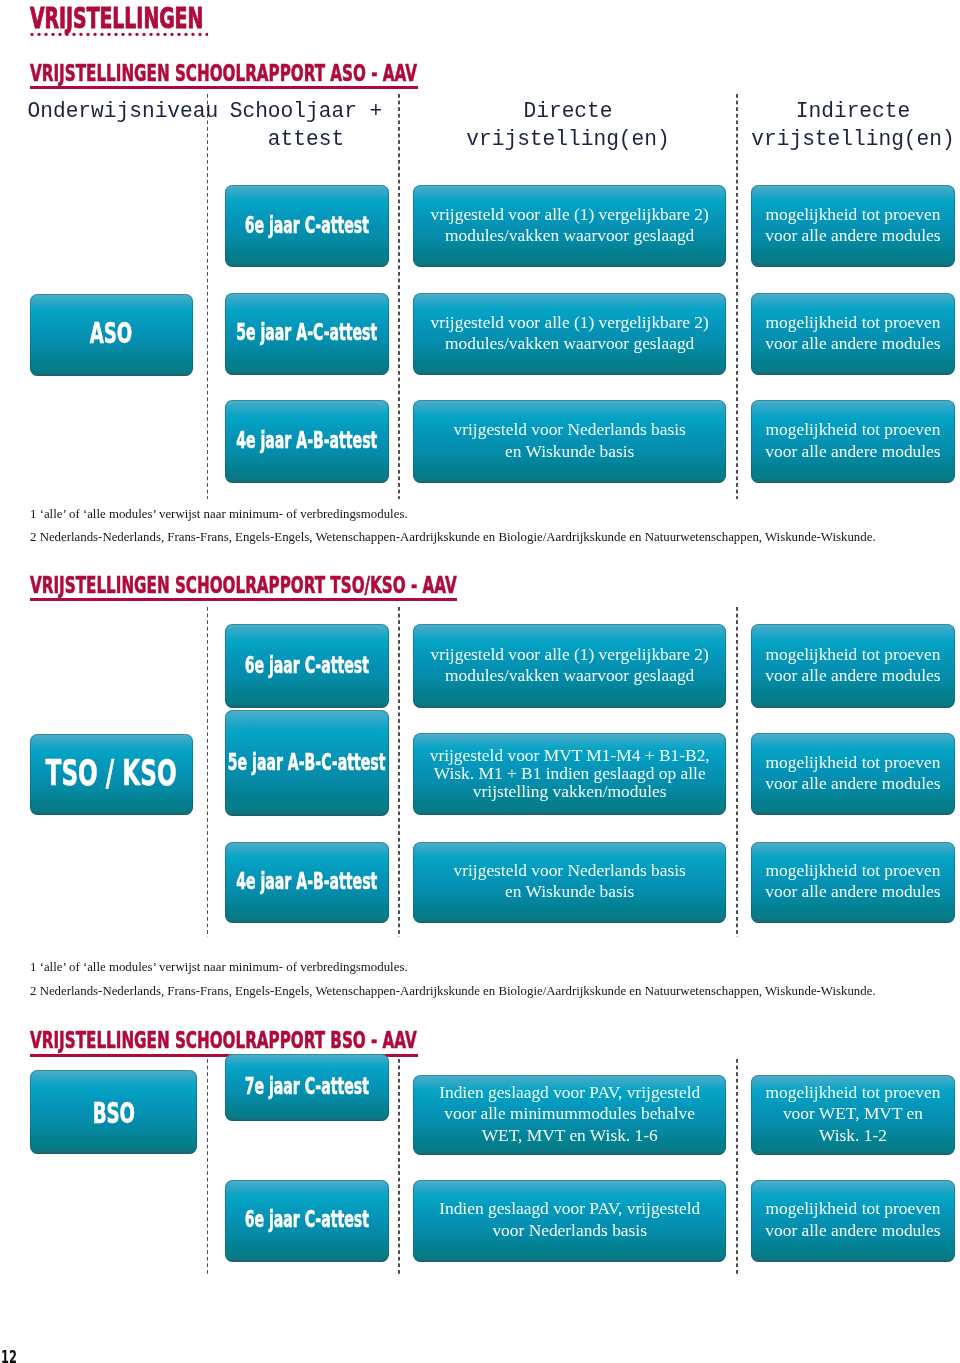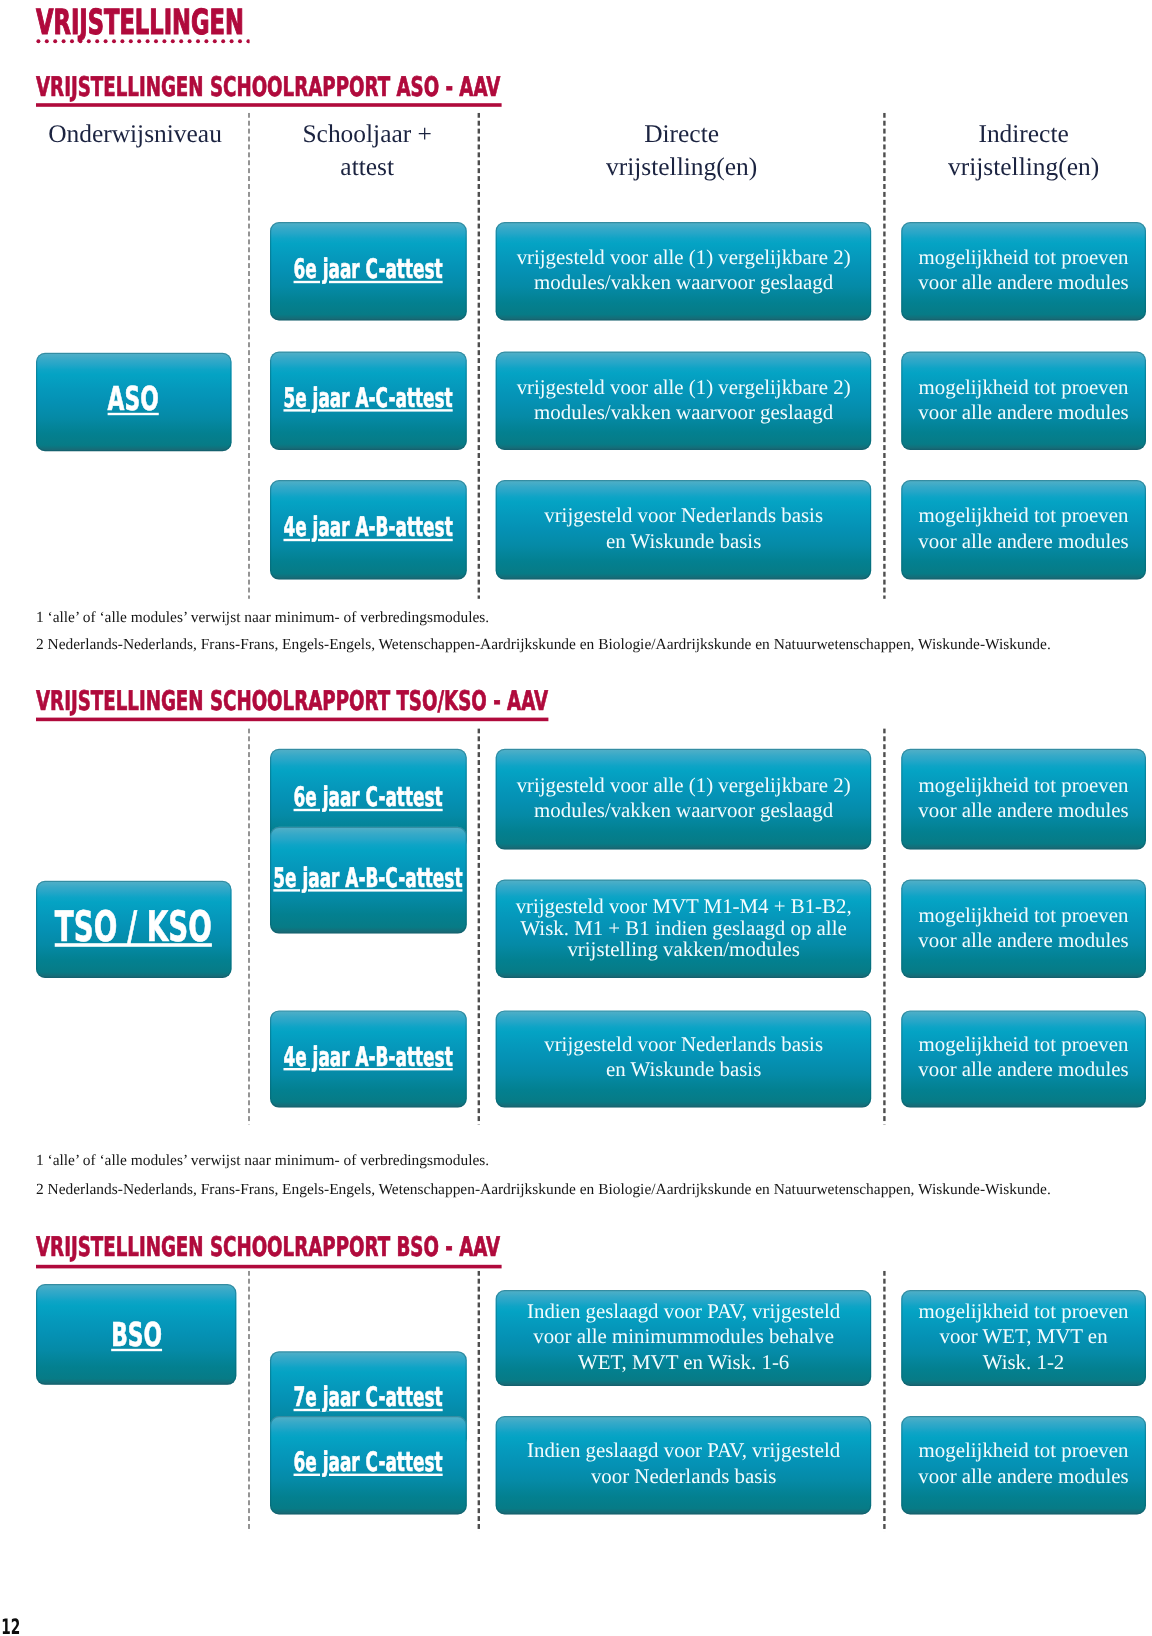--- a/index.html
+++ b/index.html
@@ -22,33 +22,33 @@
     transform:scaleX(0.75);transform-origin:left top;}
   .sechead-rule{position:absolute;height:3px;background:#b00a3c;}
 
   
   .vdot{position:absolute;width:1.7px;
     background-image:linear-gradient(to bottom,#4e4e4e 0px,#4e4e4e 3.8px,rgba(255,255,255,0) 3.8px,rgba(255,255,255,0) 6.6px);
     background-size:1.7px 6.6px;}
 
   
   .colhead{position:absolute;text-align:center;color:#1b2340;
-    font-family:Liberation Serif, serif;font-size:21.2px;line-height:28px;}
+    font-family:Liberation Mono, monospace;font-size:21.2px;line-height:28px;}
 
   
   .box{position:absolute;border-radius:7.5px;
     background:linear-gradient(to bottom,
        #54afc8 0%, #47adc7 3%, #35a9c8 7%, #26a6c8 11.5%, #0ea4c6 17%,
        #04a3c4 22%, #0599bc 36%, #0591b4 50%, #058aa6 66%,
        #038090 82%, #077b86 94%, #1d6571 100%);
     display:flex;align-items:center;justify-content:center;text-align:center;
     color:#ffffff;box-sizing:border-box;
     box-shadow:inset 0 0 0 1px rgba(10,90,105,.40);}
   .box .inner{width:100%;}
-  .box.sans{overflow:visible;text-decoration:underline;}
+  .box.sans{overflow:visible;}
   .box.sans .inner{font-family:"DejaVu Sans",sans-serif;font-weight:bold;font-stretch:condensed;
     line-height:1.12;white-space:nowrap;width:auto;position:relative;top:-1.5px;}
   .box.sans .inner > div{transform-origin:center center;white-space:nowrap;
     -webkit-text-stroke:0.5px #ffffff;}
   .box.serif .inner{font-family:"Liberation Serif",serif;font-size:17.4px;line-height:21.2px;
     color:#f4fcfe;position:relative;top:-1px;}
 
   
   .fnote{position:absolute;font-family:"Liberation Serif",serif;color:#151515;
     font-size:12.85px;line-height:1;white-space:nowrap;}
@@ -203,21 +203,21 @@
         </div>
       </div>
       <div class="box serif" style="left:750.5px;top:624.4px;width:204.9px;height:83.5px">
         <div class="inner">
           <div>mogelijkheid tot proeven</div>
           <div>voor alle andere modules</div>
         </div>
       </div>
     </div>
     <div class="row">
-      <div class="box sans" style="left:225.1px;top:689px;width:163.8px;height:89px">
+      <div class="box sans" style="left:225.1px;top:710px;width:163.8px;height:106px">
         <div class="inner" style="font-size:22.4px;line-height:24px">
           <div style="transform:scaleX(0.7)">5e jaar A-B-C-attest</div>
         </div>
       </div>
       <div class="box serif" style="left:413.1px;top:732.9px;width:313.2px;height:82.4px">
         <div class="inner" style="line-height:18.3px">
           <div>vrijgesteld voor MVT M1-M4 + B1-B2,</div>
           <div>Wisk. M1 + B1 indien geslaagd op alle</div>
           <div>vrijstelling vakken/modules</div>
         </div>
@@ -257,21 +257,21 @@
     <div class="sechead-rule" style="left:30px;top:1053.5px;width:388px"></div>
     <div class="vdot" style="left:206.5px;top:1058.5px;height:217.5px"></div>
     <div class="vdot" style="left:398.3px;top:1058.5px;height:217.5px"></div>
     <div class="vdot" style="left:736.3px;top:1058.5px;height:217.5px"></div>
     <div class="box sans" style="left:30.2px;top:1070px;width:167px;height:84.2px">
       <div class="inner" style="font-size:27.5px;line-height:28px;top:0.5px">
         <div style="transform:scaleX(0.735)">BSO</div>
       </div>
     </div>
     <div class="row">
-      <div class="box sans" style="left:225.1px;top:1126px;width:163.8px;height:80px">
+      <div class="box sans" style="left:225.1px;top:1054px;width:163.8px;height:67px">
         <div class="inner" style="font-size:22.4px;line-height:24px">
           <div style="transform:scaleX(0.7)">7e jaar C-attest</div>
         </div>
       </div>
       <div class="box serif" style="left:413.1px;top:1074.6px;width:313.2px;height:80.7px">
         <div class="inner" style="">
           <div>Indien geslaagd voor PAV, vrijgesteld</div>
           <div>voor alle minimummodules behalve</div>
           <div>WET, MVT en Wisk. 1-6</div>
         </div>

